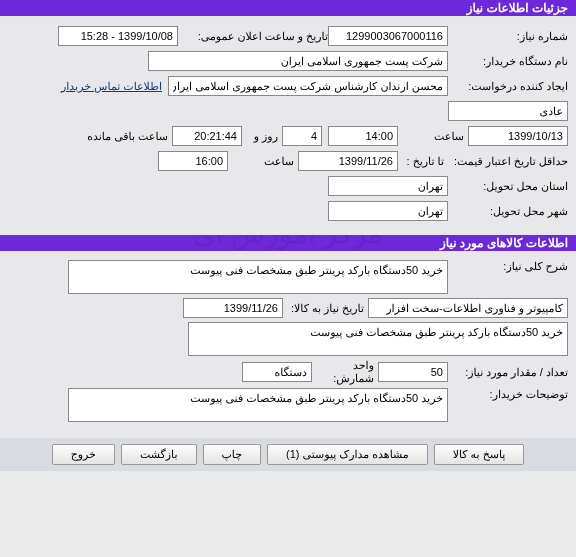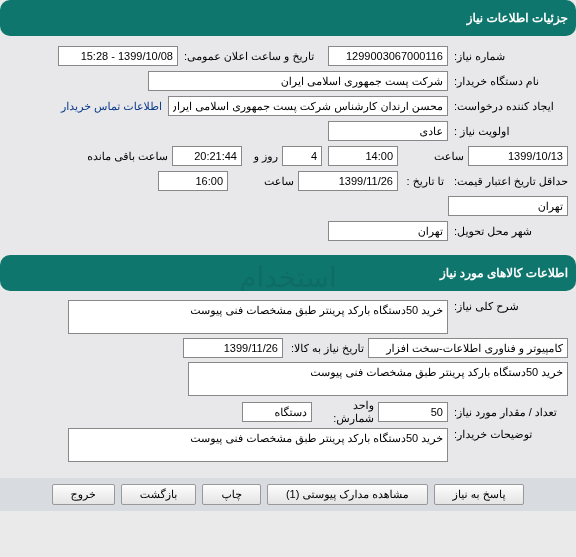--- a/index.html
+++ b/index.html
@@ -17,62 +17,62 @@
   top: 50%; left: 50%;
   transform: translate(-50%, -50%);
   font-size: 28px;
   color: rgba(0,0,0,0.08);
   pointer-events: none;
   text-align: center;
   line-height: 1.6;
   z-index: 1;
 }
 .section-title {
-  background: #0f766e;
+  background: #6d28d9;
   color: #fff;
-  padding: 11px 8px;
+  padding: 1px 8px;
   font-weight: bold;
   font-size: 12px;
-  border-radius: 10px;
 }
 .panel {
   background: #e8e8eb;
   padding: 6px 8px 10px 8px;
   position: relative;
   z-index: 2;
 }
 .row {
   display: flex;
   align-items: center;
   margin: 3px 0;
   min-height: 22px;
 }
 .lbl {
   width: 120px;
-  text-align: left;
+  text-align: right;
   padding-left: 6px;
   font-size: 11px;
   white-space: nowrap;
 }
 .lbl-sm { width: 70px; text-align: right; padding: 0 4px; }
 .inp {
   border: 1px solid #888;
   background: #fff;
   height: 20px;
   padding: 2px 4px;
   font-family: Tahoma, sans-serif;
   font-size: 11px;
   text-align: right;
 }
 .inp-long { flex: 1; max-width: 300px; }
 .inp-med { width: 120px; }
 .inp-sm { width: 70px; }
 .inp-tiny { width: 40px; }
 .link-txt {
   color: #0a3a8a;
+  text-decoration: underline;
   cursor: pointer;
   margin-right: 6px;
 }
 .txtarea {
   border: 1px solid #888;
   background: #fff;
   width: 380px;
   height: 34px;
   padding: 3px 4px;
   font-family: Tahoma, sans-serif;
@@ -124,21 +124,20 @@
     <input class="inp inp-long" readonly="" value="شرکت پست جمهوری اسلامی ایران" style="">
   </div>
 
   <div class="row">
     <div class="lbl">ایجاد کننده درخواست:</div>
     <input class="inp" style="width: 280px;" readonly="" value="محسن ارندان کارشناس شرکت پست جمهوری اسلامی ایران">
     <span class="link-txt">اطلاعات تماس خریدار</span>
   </div>
 
   <div class="row">
-    <div class="lbl">اولویت نیاز :</div>
     <input class="inp inp-med" readonly="" value="عادی" style="">
   </div>
 
   <div class="row">
     <input class="inp" style="width: 100px;" readonly="" value="1399/10/13">
     <div class="lbl-sm">ساعت</div>
     <input class="inp inp-sm" readonly="" value="14:00" style="">
     <div class="spacer"></div>
     <input class="inp inp-tiny" readonly="" value="4" style="">
     <div class="lbl-sm" style="width:40px">روز و</div>
@@ -148,20 +147,21 @@
 
   <div class="row">
     <div class="lbl">حداقل تاریخ اعتبار قیمت:</div>
     <div class="lbl-sm" style="width:50px">تا تاریخ :</div>
     <input class="inp" style="width: 100px;" readonly="" value="1399/11/26">
     <div class="lbl-sm">ساعت</div>
     <input class="inp inp-sm" readonly="" value="16:00" style="">
   </div>
 
   <div class="row">
+    <div class="lbl">استان محل تحویل:</div>
     <input class="inp inp-med" readonly="" value="تهران" style="">
   </div>
 
   <div class="row">
     <div class="lbl">شهر محل تحویل:</div>
     <input class="inp inp-med" readonly="" value="تهران" style="">
   </div>
 
 </div>
 
@@ -190,20 +190,20 @@
     <div class="lbl-sm" style="width:66px">واحد شمارش:</div>
     <input class="inp inp-sm" readonly="" value="دستگاه" style="">
   </div>
 
   <div class="row" style="align-items:flex-start">
     <div class="lbl">توضیحات خریدار:</div>
     <textarea class="txtarea" readonly="" style="">خرید 50دستگاه بارکد پرینتر طبق مشخصات فنی پیوست</textarea>
   </div>
 
   <div class="btn-bar">
-    <button class="btn">پاسخ به نیاز</button>
+    <button class="btn">پاسخ به کالا</button>
     <button class="btn">مشاهده مدارک پیوستی (1)</button>
     <button class="btn">چاپ</button>
     <button class="btn">بازگشت</button>
     <button class="btn">خروج</button>
   </div>
 
 </div>
 
 </body></html>

